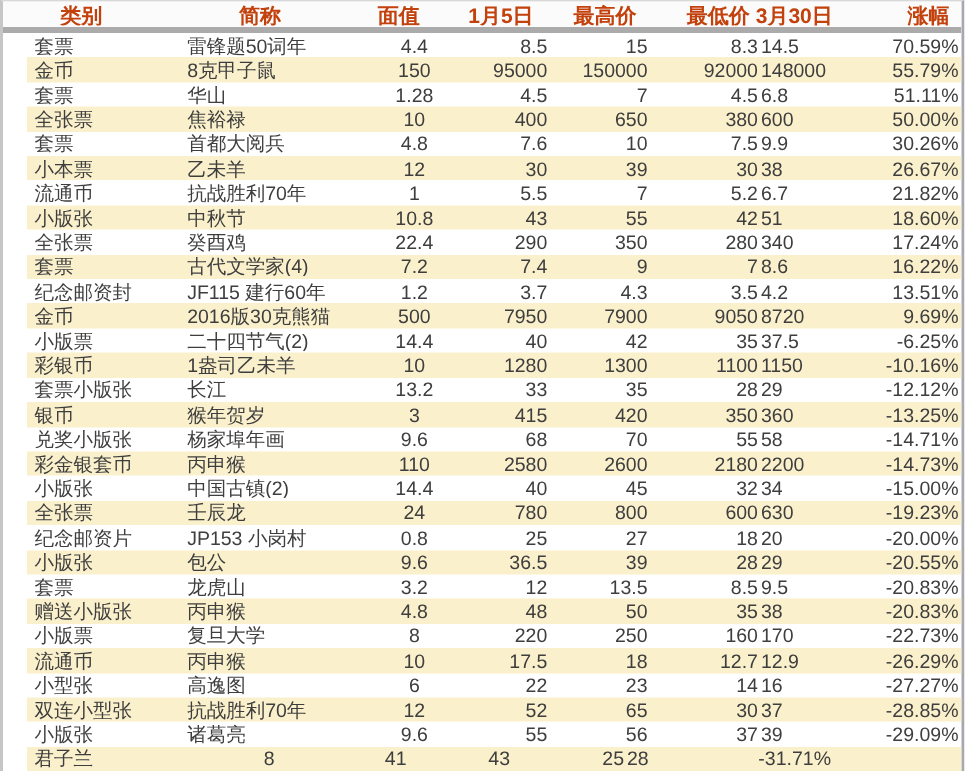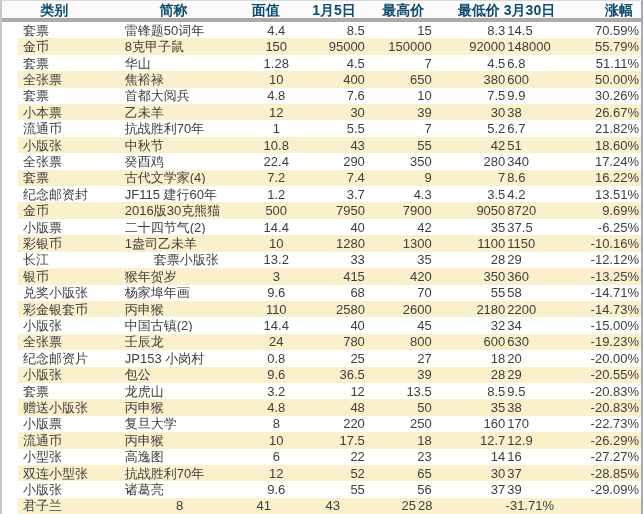--- a/index.html
+++ b/index.html
@@ -11,21 +11,21 @@
     display:flex;flex-direction:column;
     font-family:"Liberation Sans","DejaVu Sans",sans-serif;
     color:var(--text,#3e3e3e);
     overflow:hidden;background:#ffffff;
   }
   .row{display:flex;flex:1;align-items:center;min-height:0;}
   .row.header{
     flex:0 0 17px;
     border-bottom:4px solid var(--band,#ababab);
     background:#fbfbfb;
-    font-weight:bold;color:#0c4a6e;font-size:14px;
+    font-weight:bold;color:#c2410c;font-size:14px;
   }
   #rows{flex:1;display:flex;flex-direction:column;}
   #rows .row{font-size:13px;margin-left:16px;}
   #rows .row:nth-child(even){background:var(--stripe,#fbf0cc);}
   .cell{box-sizing:border-box;white-space:nowrap;overflow:hidden;line-height:1;}
   .c0{width:105px;padding-left:5px;text-align:left;}
   .c1{width:135px;padding-left:5px;text-align:left;}
   .c2{width:55px;text-align:center;padding-right:2px;}
   .c3{width:65px;text-align:right;padding-right:2px;}
   .c4{width:69px;text-align:right;padding-right:2px;}
@@ -186,22 +186,22 @@
         <div class="cell c0">彩银币</div>
         <div class="cell c1">1盎司乙未羊</div>
         <div class="cell c2">10</div>
         <div class="cell c3">1280</div>
         <div class="cell c4">1300</div>
         <div class="cell c5">1100</div>
         <div class="cell c6">1150</div>
         <div class="cell c7">-10.16%</div>
       </div>
       <div class="row">
+        <div class="cell c0">套票小版张</div>
         <div class="cell c1">长江</div>
-        <div class="cell c0">套票小版张</div>
         <div class="cell c2">13.2</div>
         <div class="cell c3">33</div>
         <div class="cell c4">35</div>
         <div class="cell c5">28</div>
         <div class="cell c6">29</div>
         <div class="cell c7">-12.12%</div>
       </div>
       <div class="row">
         <div class="cell c0">银币</div>
         <div class="cell c1">猴年贺岁</div>

